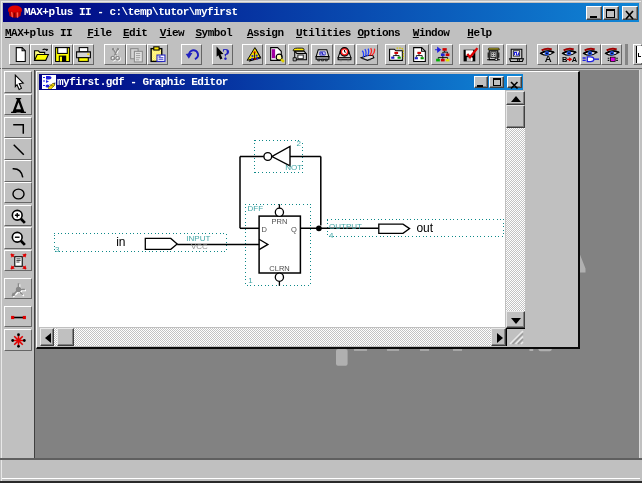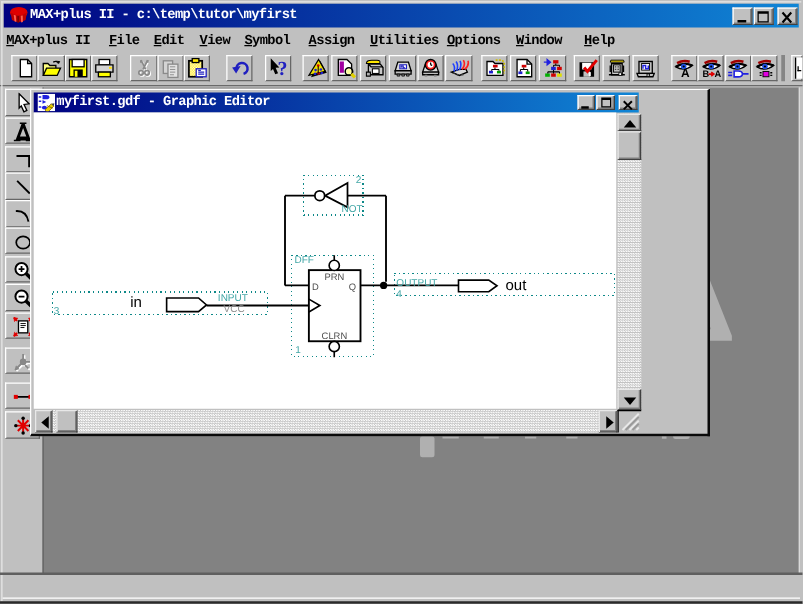--- a/index.html
+++ b/index.html
@@ -12,21 +12,21 @@
 #titletext{left:21px;top:3px;color:#fff;white-space:pre;}
 .capbtn{background:#c0c0c0;border-top:1px solid #fff;border-left:1px solid #fff;border-right:1px solid #404040;border-bottom:1px solid #404040;box-shadow:inset -1px -1px 0 #808080;}
 #menubar{left:3px;top:22px;width:636px;height:20px;}
 .mi{position:absolute;top:5px;color:#000;white-space:pre;}
 .tb{position:absolute;width:21.3px;height:21px;background:#c0c0c0;border-top:1px solid #fff;border-left:1px solid #fff;border-right:1px solid #666;border-bottom:1px solid #666;}
 .tb svg{position:absolute;left:1.5px;top:1.5px;}
 .lb{position:absolute;left:4px;width:28px;height:21.5px;background:#c0c0c0;border-top:1px solid #fff;border-left:1px solid #fff;border-right:1px solid #666;border-bottom:1px solid #666;}
 .lb svg{position:absolute;left:5px;top:2px;}
 #mdi{left:35px;top:69.5px;width:603.5px;height:389.5px;background:#828282;overflow:hidden;}
 #leftbar{left:0px;top:69.5px;width:35px;height:389.5px;background:#c0c0c0;border-right:1px solid #404040;}
-#child{left:24px;top:70.5px;width:544px;height:278px;background:#c0c0c0;border-top:1px solid #fff;border-left:1px solid #fff;border-right:2px solid #0a0a0a;border-bottom:2px solid #0a0a0a;}
+#child{left:36px;top:70.5px;width:544px;height:278px;background:#c0c0c0;border-top:1px solid #fff;border-left:1px solid #fff;border-right:2px solid #0a0a0a;border-bottom:2px solid #0a0a0a;}
 #ctitle{left:2px;top:2px;width:483.5px;height:16.5px;background:linear-gradient(to right,#000080,#1086d6);}
 #ctext{left:18px;top:2.5px;color:#fff;}
 #canvas{left:2px;top:18.5px;width:466px;height:237px;background:#fff;}
 .dith{background-image:conic-gradient(#fff 25%,#c3c3c3 0 50%,#fff 0 75%,#c3c3c3 0);background-size:2px 2px;}
 .sbtn{position:absolute;background:#c0c0c0;border-top:1px solid #e8e8e8;border-left:1px solid #e8e8e8;border-right:1px solid #404040;border-bottom:1px solid #404040;box-shadow:inset -1px -1px 0 #808080;}
 #status{left:2px;top:460px;width:638px;height:19px;background:#c0c0c0;border-bottom:1.5px solid #fff;}
 </style>
 </head>
 <body>
 <div id="win">

